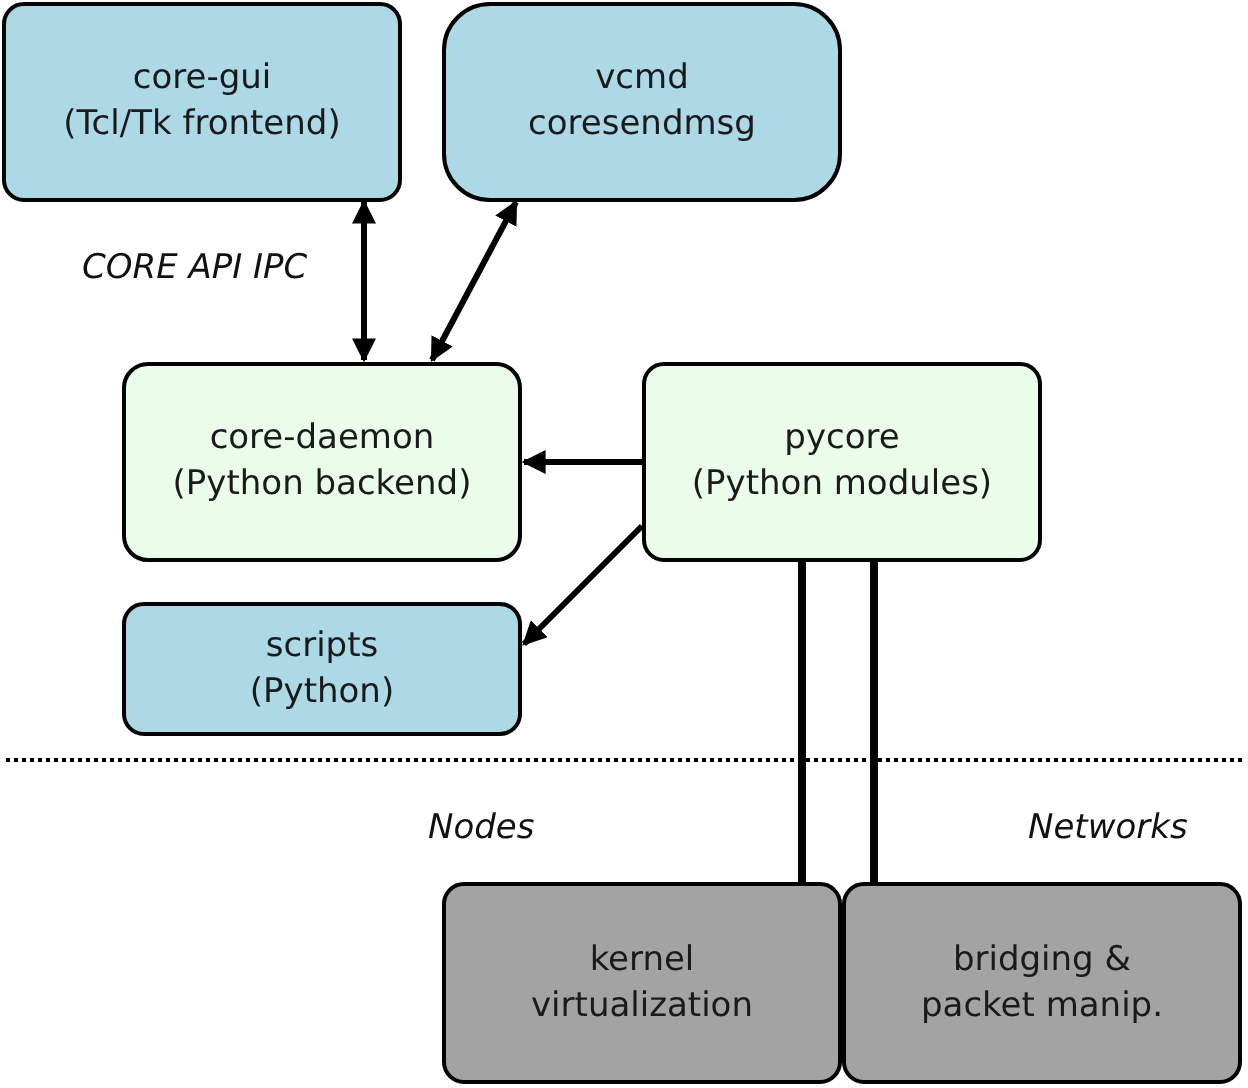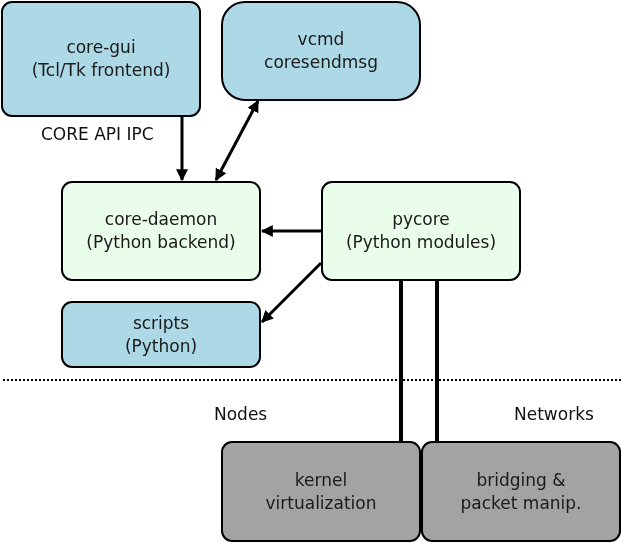--- a/index.html
+++ b/index.html
@@ -5,54 +5,54 @@
   html, body { margin: 0; padding: 0; background: #ffffff; }
   body { width: 624px; height: 544px; position: relative; overflow: hidden;
          font-family: "DejaVu Sans", sans-serif; }
   .box { position: absolute; box-sizing: border-box; border: 2px solid #000;
          border-radius: 11px; display: flex; flex-direction: column;
          align-items: center; justify-content: center; text-align: center;
          font-size: 17px; line-height: 23px; color: #1a1a1a; }
   .blue { background: #add8e6; }
   .pale { background: #eafcea; }
   .green { background: #a3a3a3; }
-  .label { position: absolute; font-size: 17px; color: #111; }
+  .label { position: absolute; font-style: italic; font-size: 17px; color: #111; }
   svg.lines { position: absolute; left: 0; top: 0; }
 </style>
 </head>
 <body>
 
 <svg class="lines" width="624" height="544">
   <defs>
     <marker id="ah" viewBox="0 0 10 10" refX="9" refY="5" markerWidth="4" markerHeight="4" orient="auto-start-reverse">
       <path d="M0,0 L10,5 L0,10 z" fill="#000"></path>
     </marker>
   </defs>
   <line x1="3" y1="380" x2="622" y2="380" stroke="#000" stroke-width="2" stroke-dasharray="2,2"></line>
   <line x1="182" y1="101" x2="182" y2="180" stroke="#000" stroke-width="3" marker-start="url(#ah)" marker-end="url(#ah)"></line>
   <line x1="258" y1="101" x2="216" y2="180" stroke="#000" stroke-width="3" marker-start="url(#ah)" marker-end="url(#ah)"></line>
   <line x1="321" y1="231" x2="262" y2="231" stroke="#000" stroke-width="3" marker-end="url(#ah)"></line>
   <line x1="321" y1="263" x2="262" y2="322" stroke="#000" stroke-width="3" marker-end="url(#ah)"></line>
   <line x1="401" y1="281" x2="401" y2="441" stroke="#000" stroke-width="4"></line>
   <line x1="437" y1="281" x2="437" y2="441" stroke="#000" stroke-width="4"></line>
 </svg>
 
-<div class="box blue" style="left:1px;top:1px;width:200px;height:116px;">
+<div class="box blue" style="left:1px;top:1px;width:200px;height:100px;">
   <div>core-gui</div>
   <div>(Tcl/Tk frontend)</div>
 </div>
 
 <div class="box blue" style="left:221px;top:1px;width:200px;height:100px;border-radius:24px;">
   <div>vcmd</div>
   <div>coresendmsg</div>
 </div>
 
 <div class="label" style="left:41px;top:124px;">CORE API IPC</div>
 
-<div class="box pale" style="left:61px;top:181px;width:200px;height:100px;">
+<div class="box pale" style="left:61px;top:181px;width:200px;height:100px;border-radius:13px;">
   <div>core-daemon</div>
   <div>(Python backend)</div>
 </div>
 
 <div class="box pale" style="left:321px;top:181px;width:200px;height:100px;">
   <div>pycore</div>
   <div>(Python modules)</div>
 </div>
 
 <div class="box blue" style="left:61px;top:301px;width:200px;height:67px;">

